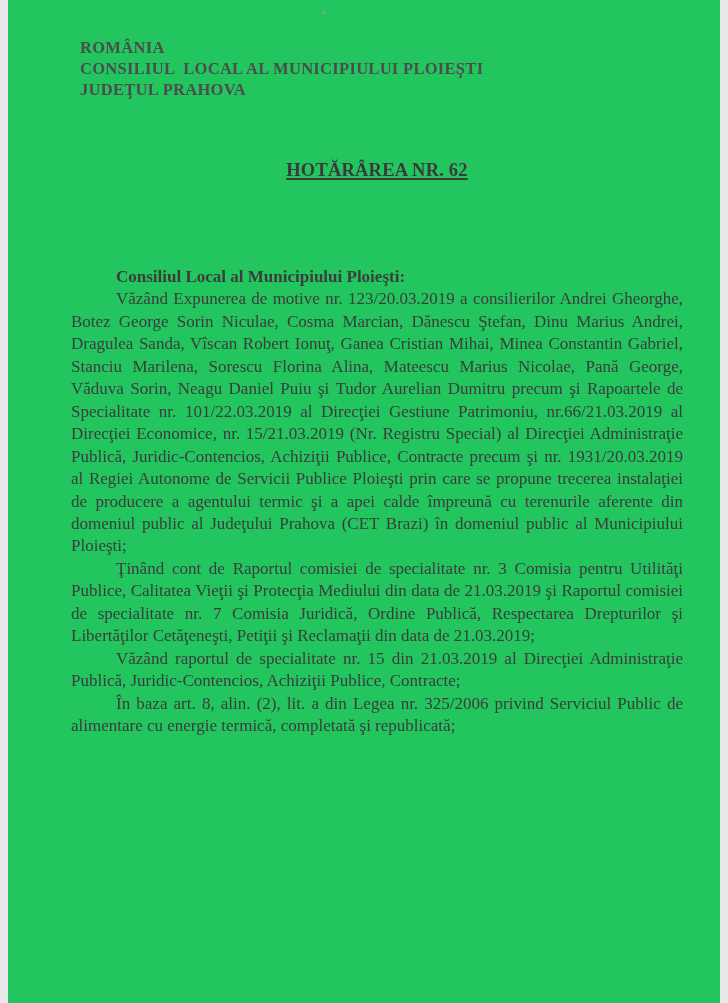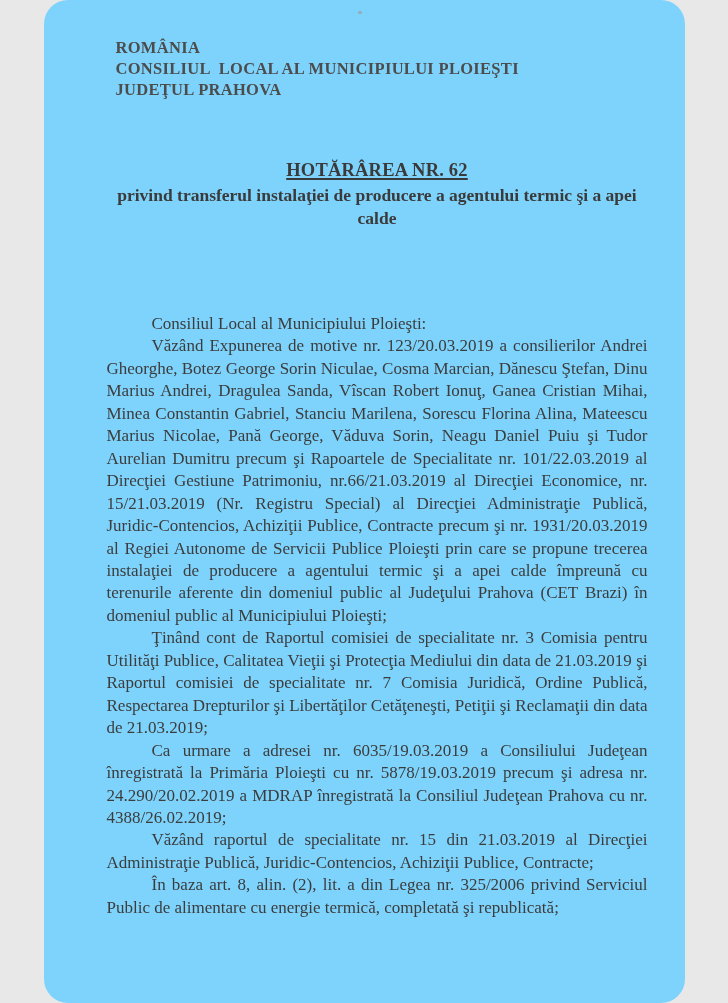--- a/index.html
+++ b/index.html
@@ -1,26 +1,25 @@
 <!DOCTYPE html>
 <html><head>
 <meta charset="utf-8">
 <style>
   html, body { margin: 0; padding: 0; background: #e8e8e8; }
   .page {
     position: relative;
-    width: 641px;
+    width: 712px;
     height: 1003px;
     margin: 0 auto;
-    background: #7dd3fc;
+    background: #22c55e;
     font-family: "Liberation Serif", "DejaVu Serif", serif;
     color: #3d3d3d;
     overflow: hidden;
     box-sizing: border-box;
-    border-radius: 24px;
   }
   .speck {
     position: absolute;
     left: 314px;
     top: 11px;
     width: 4px;
     height: 3px;
     background: #9c9c9c;
     border-radius: 50%;
     opacity: 0.75;
@@ -61,42 +60,40 @@
     padding: 0 37px 0 63px;
     font-size: 17px;
     line-height: 22.45px;
     text-align: justify;
     color: #3c3c3c;
   }
   .body-text p {
     margin: 0;
     text-indent: 45px;
   }
-  .intro { font-weight: normal; }
+  .intro { font-weight: bold; }
 </style>
 </head>
 <body>
 
 <div class="page">
 
   <span class="speck"></span>
 
   <header class="letterhead">
     <div class="lh-line">ROMÂNIA</div>
     <div class="lh-line">CONSILIUL  LOCAL AL MUNICIPIULUI PLOIEŞTI</div>
     <div class="lh-line">JUDEŢUL PRAHOVA</div>
   </header>
 
   <section class="title-block">
     <h1 class="doc-title"><span class="u">HOTĂRÂREA NR. 62</span></h1>
-    <div class="doc-subtitle">privind transferul instalaţiei de producere a agentului termic şi a apei calde</div>
   </section>
 
   <section class="body-text">
     <p class="intro">Consiliul Local al Municipiului Ploieşti:</p>
     <p>Văzând Expunerea de motive nr. 123/20.03.2019 a consilierilor Andrei Gheorghe, Botez George Sorin Niculae, Cosma Marcian, Dănescu Ştefan, Dinu Marius Andrei, Dragulea Sanda, Vîscan Robert Ionuţ, Ganea Cristian Mihai, Minea Constantin Gabriel, Stanciu Marilena, Sorescu Florina Alina, Mateescu Marius Nicolae, Pană George, Văduva Sorin, Neagu Daniel Puiu şi Tudor Aurelian Dumitru precum şi Rapoartele de Specialitate nr. 101/22.03.2019 al Direcţiei Gestiune Patrimoniu, nr.66/21.03.2019 al Direcţiei Economice, nr. 15/21.03.2019 (Nr. Registru Special) al Direcţiei Administraţie Publică, Juridic-Contencios, Achiziţii Publice, Contracte precum şi nr. 1931/20.03.2019 al Regiei Autonome de Servicii Publice Ploieşti prin care se propune trecerea instalaţiei de producere a agentului termic şi a apei calde împreună cu terenurile aferente din domeniul public al Judeţului Prahova (CET Brazi) în domeniul public al Municipiului Ploieşti;</p>
     <p>Ţinând cont de Raportul comisiei de specialitate nr. 3 Comisia pentru Utilităţi Publice, Calitatea Vieţii şi Protecţia Mediului din data de 21.03.2019 şi Raportul comisiei de specialitate nr. 7 Comisia Juridică, Ordine Publică, Respectarea Drepturilor şi Libertăţilor Cetăţeneşti, Petiţii şi Reclamaţii din data de 21.03.2019;</p>
-    <p>Ca urmare a adresei nr. 6035/19.03.2019 a Consiliului Judeţean înregistrată la Primăria Ploieşti cu nr. 5878/19.03.2019 precum şi adresa nr. 24.290/20.02.2019 a MDRAP înregistrată la Consiliul Judeţean Prahova cu nr. 4388/26.02.2019;</p>
     <p>Văzând raportul de specialitate nr. 15 din 21.03.2019 al Direcţiei Administraţie Publică, Juridic-Contencios, Achiziţii Publice, Contracte;</p>
     <p>În baza art. 8, alin. (2), lit. a din Legea nr. 325/2006 privind Serviciul Public de alimentare cu energie termică, completată şi republicată;</p>
   </section>
 
 </div>
 
 </body></html>

